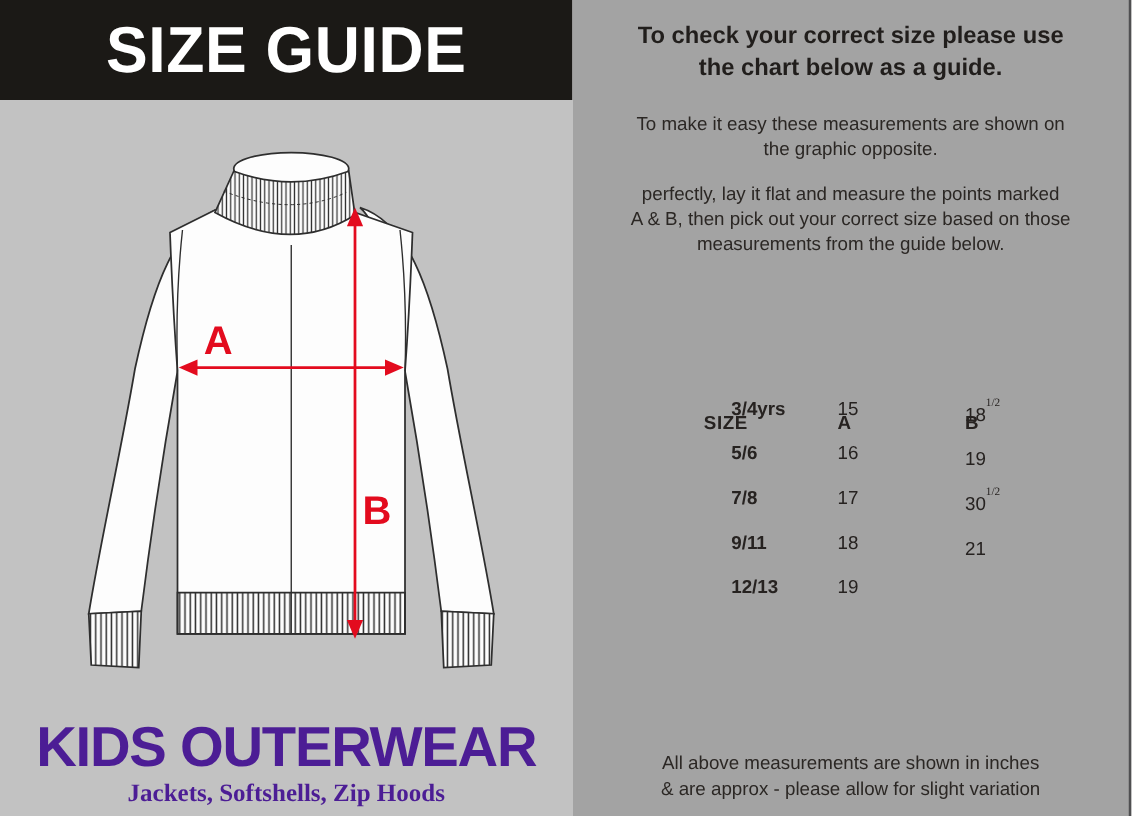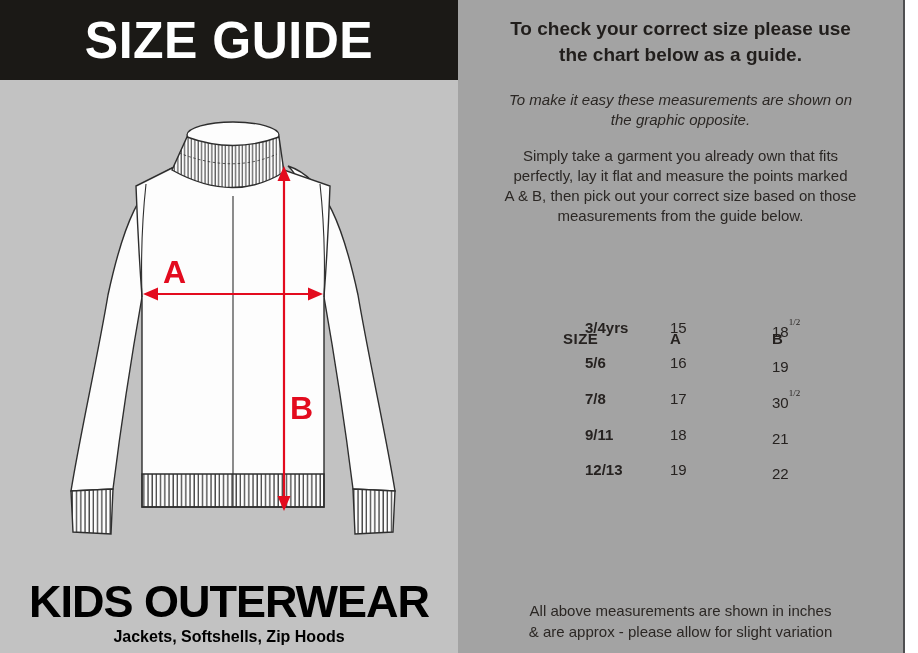--- a/index.html
+++ b/index.html
@@ -31,37 +31,37 @@
   .jacket-svg { position:absolute; left:0; top:0; }
   .outline { fill:#fdfdfd; stroke:#2e2e2e; stroke-width:1.4; }
   .seam { fill:none; stroke:#2e2e2e; stroke-width:1.1; }
   .stitch { fill:none; stroke:#2e2e2e; stroke-width:0.8; stroke-dasharray:2.5,2.5; }
   .redline { stroke:#e30b1e; stroke-width:2.2; }
   .redfill { fill:#e30b1e; }
   .rlabel {
     fill:#e30b1e; font-family:"Liberation Sans", sans-serif;
     font-size:32px; font-weight:bold;
   }
-  .category { position:absolute; left:0; right:0; bottom:8px; text-align:center; color:#000000; }
+  .category { position:absolute; left:0; right:0; bottom:8px; text-align:center; color:#4c1d95; }
   .category-title { font-size:45px; font-weight:bold; line-height:1; letter-spacing:-1px; }
-  .category-sub { font-size:16px; font-weight:bold; line-height:1; margin-top:5px; }
+  .category-sub { font-size:20px; font-weight:bold; line-height:1; margin-top:5px;font-family:Liberation Serif, serif; }
 
   
   .right-col {
     position:absolute; left:458px; top:0; width:447px; height:653px;
     background:#a3a3a3; border-right:2px solid #4f4f51;
   }
   .heading {
     position:absolute; top:16px; left:0; right:0;
     text-align:center; font-size:19px; font-weight:bold; line-height:1.35;
     color:#211e1c;
   }
   .para { position:absolute; left:0; right:0; text-align:center; font-size:15px; line-height:20px; color:#2b2724; }
   .para span { display:block; }
-  .intro { top:90px;font-style:italic; }
+  .intro { top:90px; }
   .instructions { top:146px; }
   .footnote { position:absolute; bottom:11px; left:0; right:0; text-align:center; font-size:15px; line-height:21px; color:#2b2724; }
   .footnote span { display:block; }
 
   .size-table {
     position:absolute; top:284px; left:105px;
     display:grid; grid-template-columns:107px 102px 110px;
     grid-auto-rows:35.7px;
     font-size:15px;
   }
@@ -147,21 +147,20 @@
       <span style="display:block">To check your correct size please use</span>
       <span style="display:block">the chart below as a guide.</span>
     </div>
 
     <div class="para intro">
       <span>To make it easy these measurements are shown on</span>
       <span>the graphic opposite.</span>
     </div>
 
     <div class="para instructions">
-      <span>Simply take a garment you already own that fits</span>
       <span>perfectly, lay it flat and measure the points marked</span>
       <span>A &amp; B, then pick out your correct size based on those</span>
       <span>measurements from the guide below.</span>
     </div>
 
     <div class="size-table">
       <div class="th">SIZE</div>
       <div class="th">A</div>
       <div class="th">B</div>
 
@@ -176,21 +175,20 @@
       <div class="size-cell">7/8</div>
       <div>17</div>
       <div><span>30</span><sup class="frac">1/2</sup></div>
 
       <div class="size-cell">9/11</div>
       <div>18</div>
       <div><span>21</span><sup class="frac"></sup></div>
 
       <div class="size-cell">12/13</div>
       <div>19</div>
-      <div><span>22</span><sup class="frac"></sup></div>
     </div>
 
     <div class="footnote">
       <span>All above measurements are shown in inches</span>
       <span>&amp; are approx - please allow for slight variation</span>
     </div>
   </div>
 
 </div>
 

